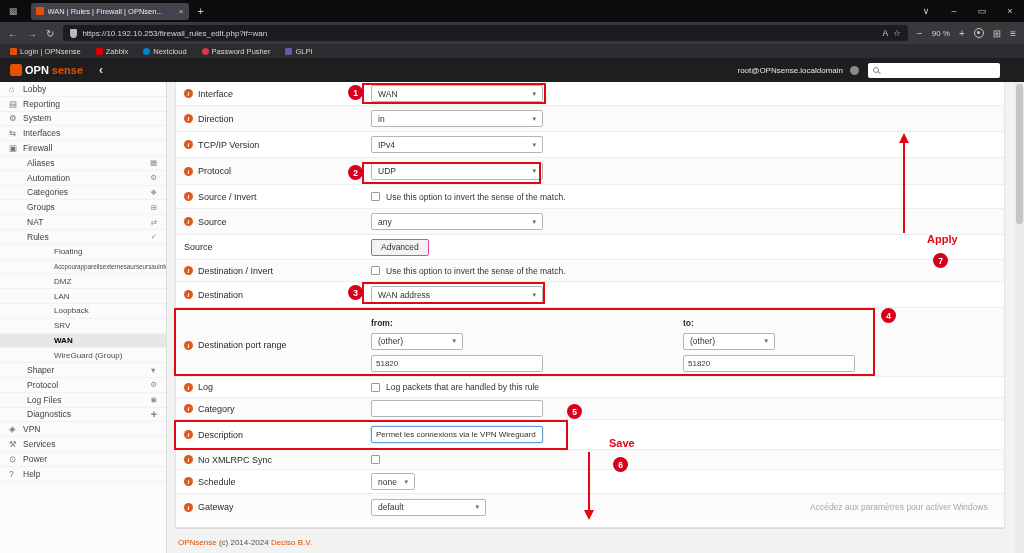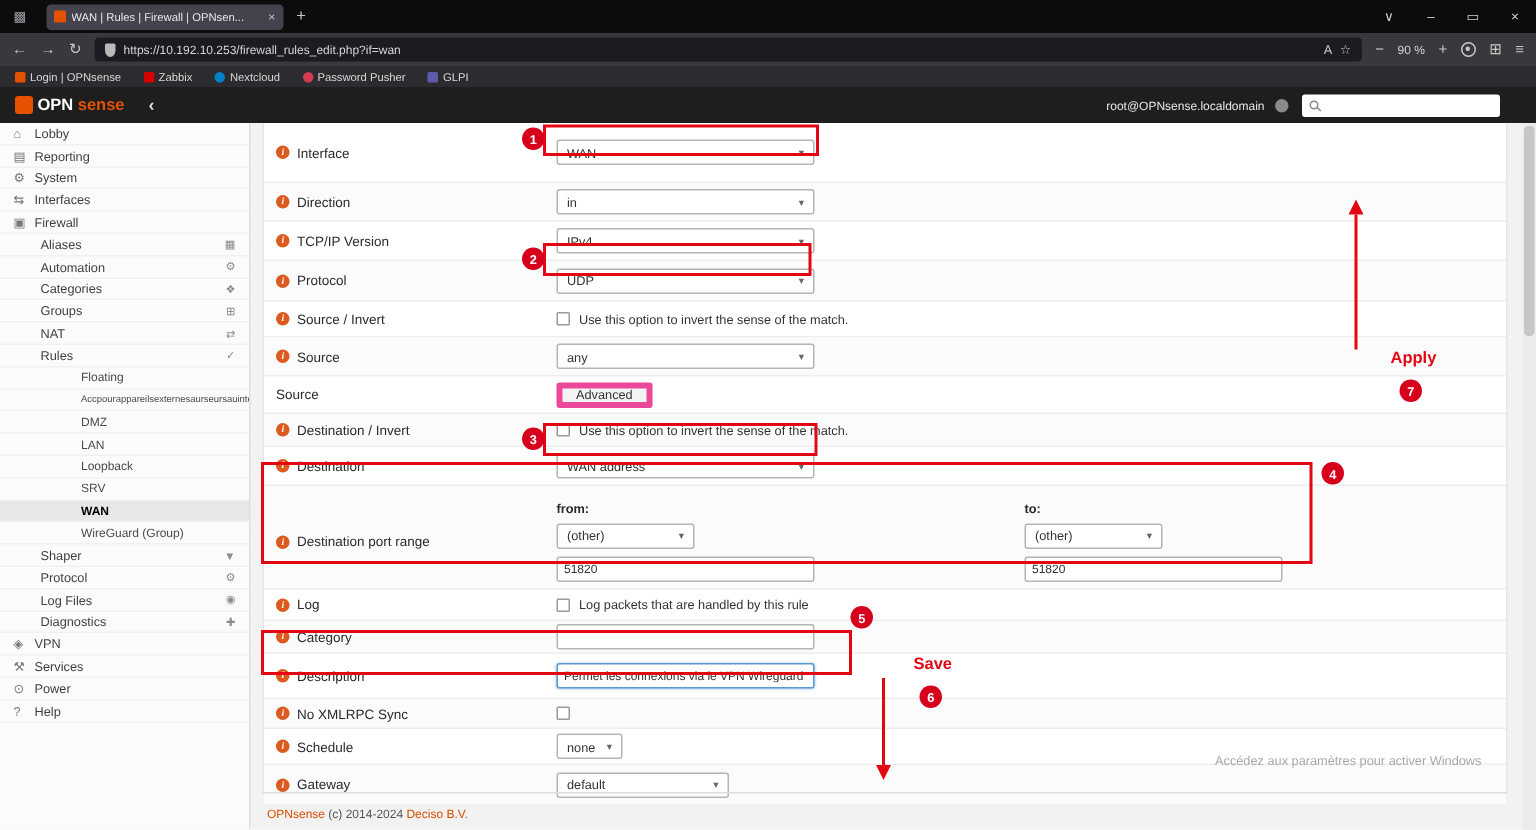--- a/index.html
+++ b/index.html
@@ -71,21 +71,21 @@
   .lbl{width:195px;padding-left:8px;display:flex;align-items:center;gap:5px;font-size:9px;color:#2b2b2b;flex-shrink:0;}
   .info{width:9px;height:9px;border-radius:50%;background:#dd5a1f;color:#fff;font-size:6.5px;font-weight:bold;font-style:italic;display:flex;align-items:center;justify-content:center;flex-shrink:0;font-family:"Liberation Serif",serif;}
   .ctl{flex:1;display:flex;align-items:center;gap:6px;font-size:8.5px;color:#333;}
   .sel{height:17px;border:1px solid #b5b5b5;border-radius:2px;background:#fff;display:flex;align-items:center;justify-content:space-between;padding:0 6px;font-size:8.5px;color:#333;}
   .sel .caret{color:#666;font-size:7px;margin-left:6px;}
   .w172{width:172px;}.w92{width:92px;}.w112{width:115px;}.w44{width:44px;}
   .txt{height:17px;border:1px solid #b5b5b5;border-radius:2px;padding:0 4px;font-size:8px;color:#333;font-family:"Liberation Sans",sans-serif;background:#fff;}
   .txt.focused{border-color:#5b9bd5;box-shadow:0 0 2px rgba(91,155,213,.6);}
   .cb{width:9px;height:9px;border:1px solid #9a9a9a;background:#fff;border-radius:1px;flex-shrink:0;}
   .help{font-size:8.5px;color:#333;}
-  .btn{height:17px;padding:0 9px;border:4px solid #ec4899;background:#f3f3f3;border-radius:2px;font-size:8.5px;color:#333;display:flex;align-items:center;}
+  .btn{height:17px;padding:0 9px;border:1px solid #ec4899;background:#f3f3f3;border-radius:2px;font-size:8.5px;color:#333;display:flex;align-items:center;}
   .prwrap{flex:1;display:flex;align-items:flex-start;padding-top:5px;}
   .prcol{width:172px;display:flex;flex-direction:column;gap:5px;}
   .prcol.to{margin-left:140px;}
   .prhead{font-size:8.5px;font-weight:bold;color:#2b2b2b;}
   .footer{position:absolute;left:8px;top:446px;width:830px;border-top:1px solid #dcdcdc;padding:9px 3px;font-size:8px;color:#555;}
   .footer .lnk{color:#d94f00;}
   .scrolltrack{position:absolute;top:82px;right:0;width:9px;height:471px;background:#ebebeb;z-index:20;}
   .scrollthumb{position:absolute;top:2px;left:1px;width:7px;height:140px;background:#c6c6c6;border-radius:3px;}
 
   
@@ -275,21 +275,21 @@
     </div>
   <div class="si">
       <span class="icn">?</span>
       <span>Help</span>
     </div>
 </div>
 
 <div class="main">
   <div class="panel">
 
-    <div class="frow" style="height:40px">
+    <div class="frow" style="height:24px">
       <div class="lbl">
           <span class="info">i</span>
           <span>Interface</span>
         </div>
       <div class="ctl">
           <div class="sel w172">
             <span>WAN</span>
             <span class="caret">▾</span>
           </div>
         </div>

